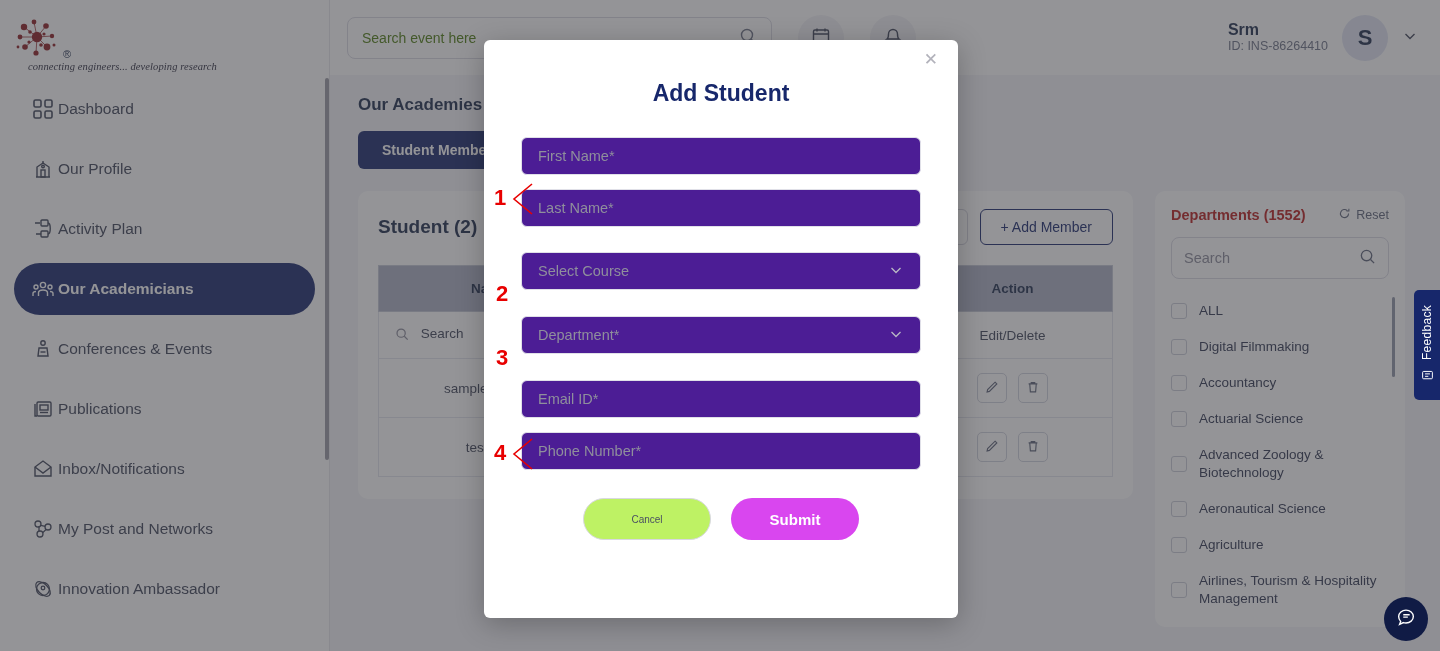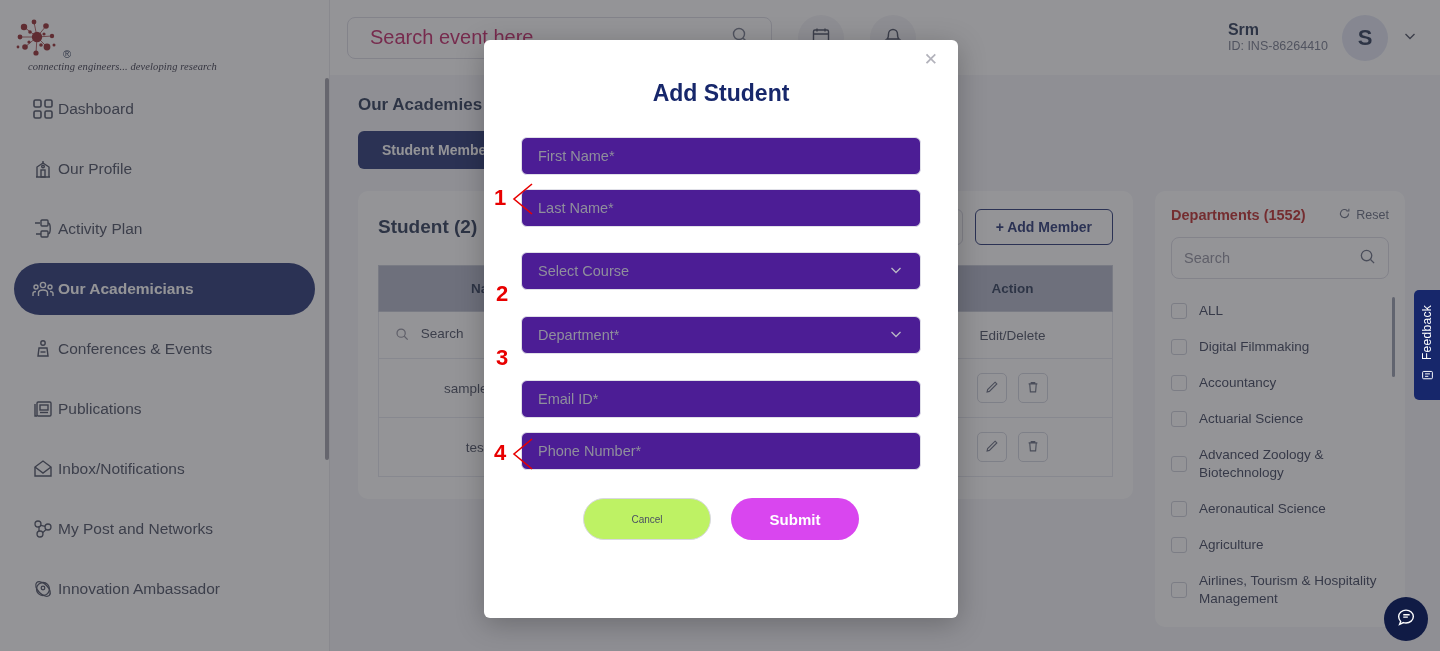--- a/index.html
+++ b/index.html
@@ -43,22 +43,22 @@
   }
 
   
   .header {
     position: absolute; left: 330px; top: 0; width: 1110px; height: 75px;
     background: #ffffff; display: flex; align-items: center;
   }
   .search-box {
     margin-left: 17px; width: 425px; height: 42px;
     border: 1px solid #d9d9e3; border-radius: 8px;
-    display: flex; align-items: center; padding: 0 22px;
-    color: #be185d; font-size: 20px; background: #fff;
+    display: flex; align-items: center; padding: 0 14px;
+    color: #4d7c0f; font-size: 14px; background: #fff;
   }
   .search-box .sp { flex: 1; }
   .hdr-circle {
     width: 46px; height: 46px; border-radius: 50%; background: #f1f1f6;
     display: flex; align-items: center; justify-content: center; margin-left: 26px;
   }
   .hdr-spacer { flex: 1; }
   .user-block { display: flex; align-items: center; gap: 14px; margin-right: 22px; }
   .user-name { font-size: 16px; font-weight: 700; color: #1b2a4a; line-height: 17px; }
   .user-id { font-size: 12.5px; color: #6b7185; line-height: 16px; }
@@ -89,21 +89,21 @@
   }
   .card-head { display: flex; align-items: center; margin-bottom: 20px; }
   .card-title { font-size: 19px; font-weight: 700; color: #1b2a4a; }
   .card-head-spacer { flex: 1; }
   .btn-outline-gray {
     border: 1px solid #d2d2dc; border-radius: 6px; background: #fff;
     color: #4a4f63; font-size: 14px; padding: 9px 20px; margin-right: 12px; cursor: pointer;
   }
   .btn-outline-blue {
     border: 1px solid #17276b; border-radius: 6px; background: #fff;
-    color: #17276b; font-size: 14px; font-weight: 700; padding: 9px 20px; cursor: pointer;
+    color: #17276b; font-size: 14px; font-weight: 400; padding: 9px 20px; cursor: pointer;
   }
 
   table.members { width: 100%; border-collapse: collapse; font-size: 13.5px; }
   table.members th {
     background: #aab0c4; color: #1b2a4a; font-weight: 700; font-size: 13.5px;
     padding: 15px 10px; text-align: center; border: 1px solid #c3c7d6;
   }
   table.members td {
     padding: 14px 10px; text-align: center; color: #3d4357;
     border: 1px solid #e2e4ee; background: #fff;

